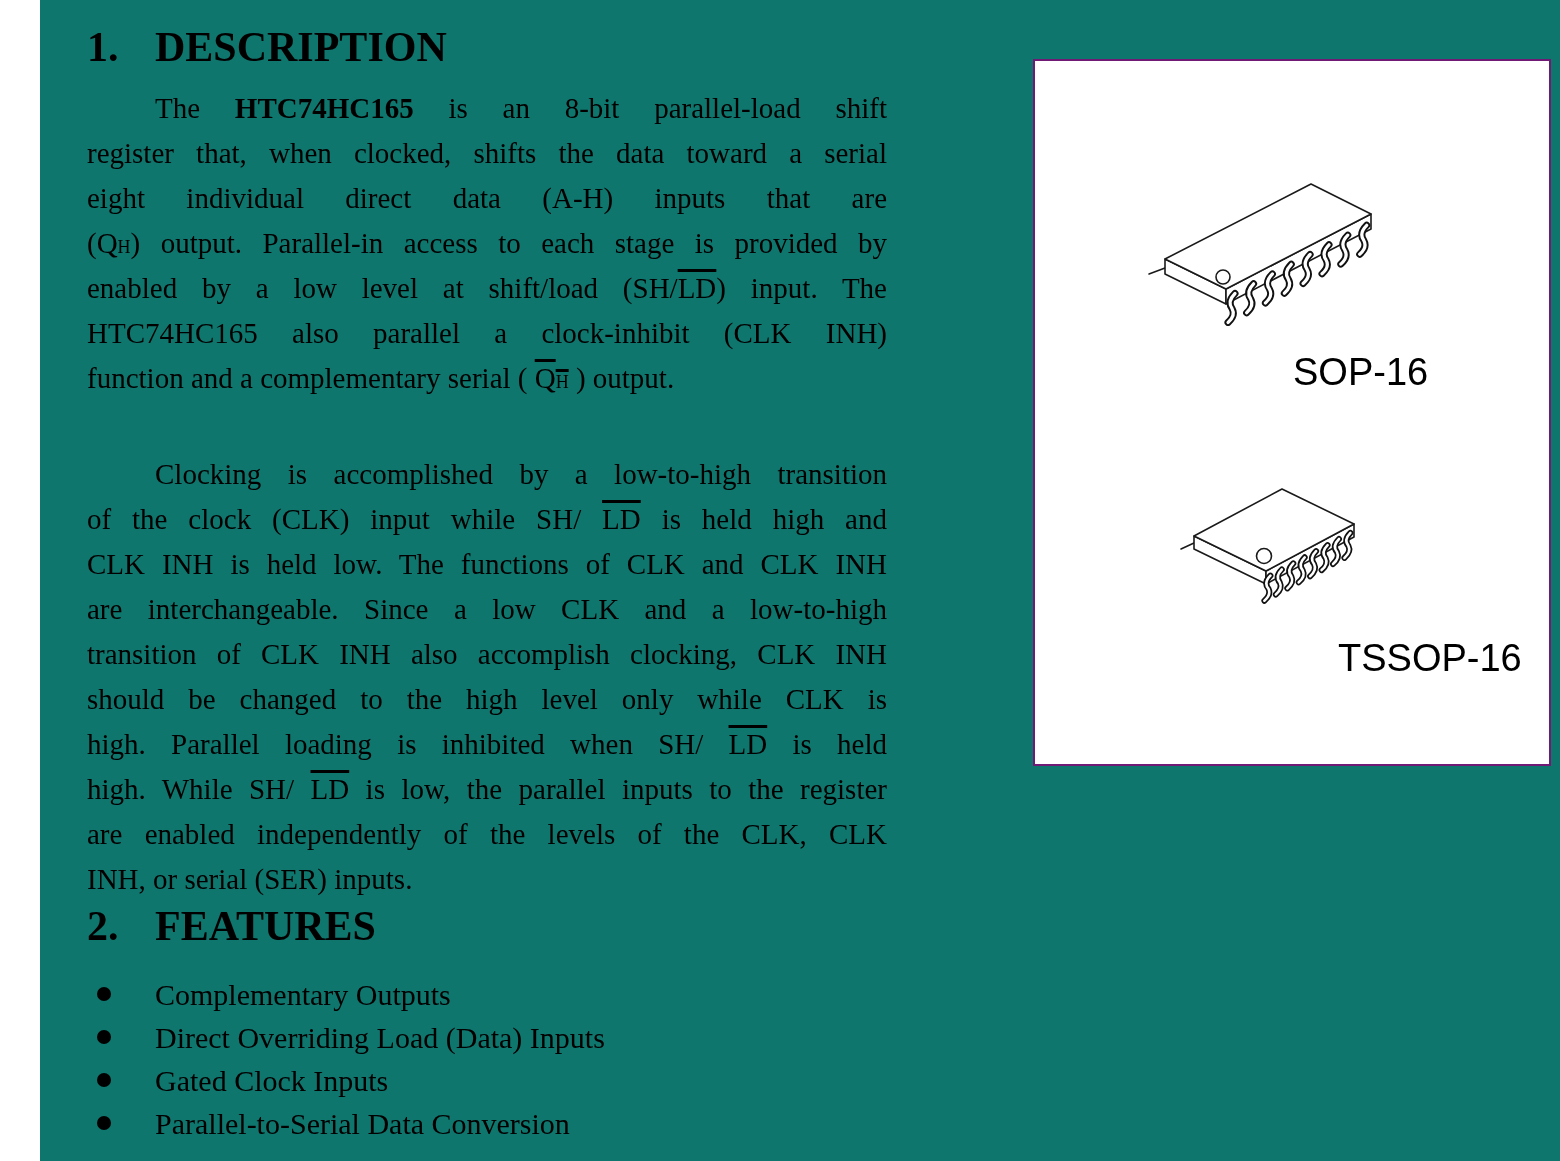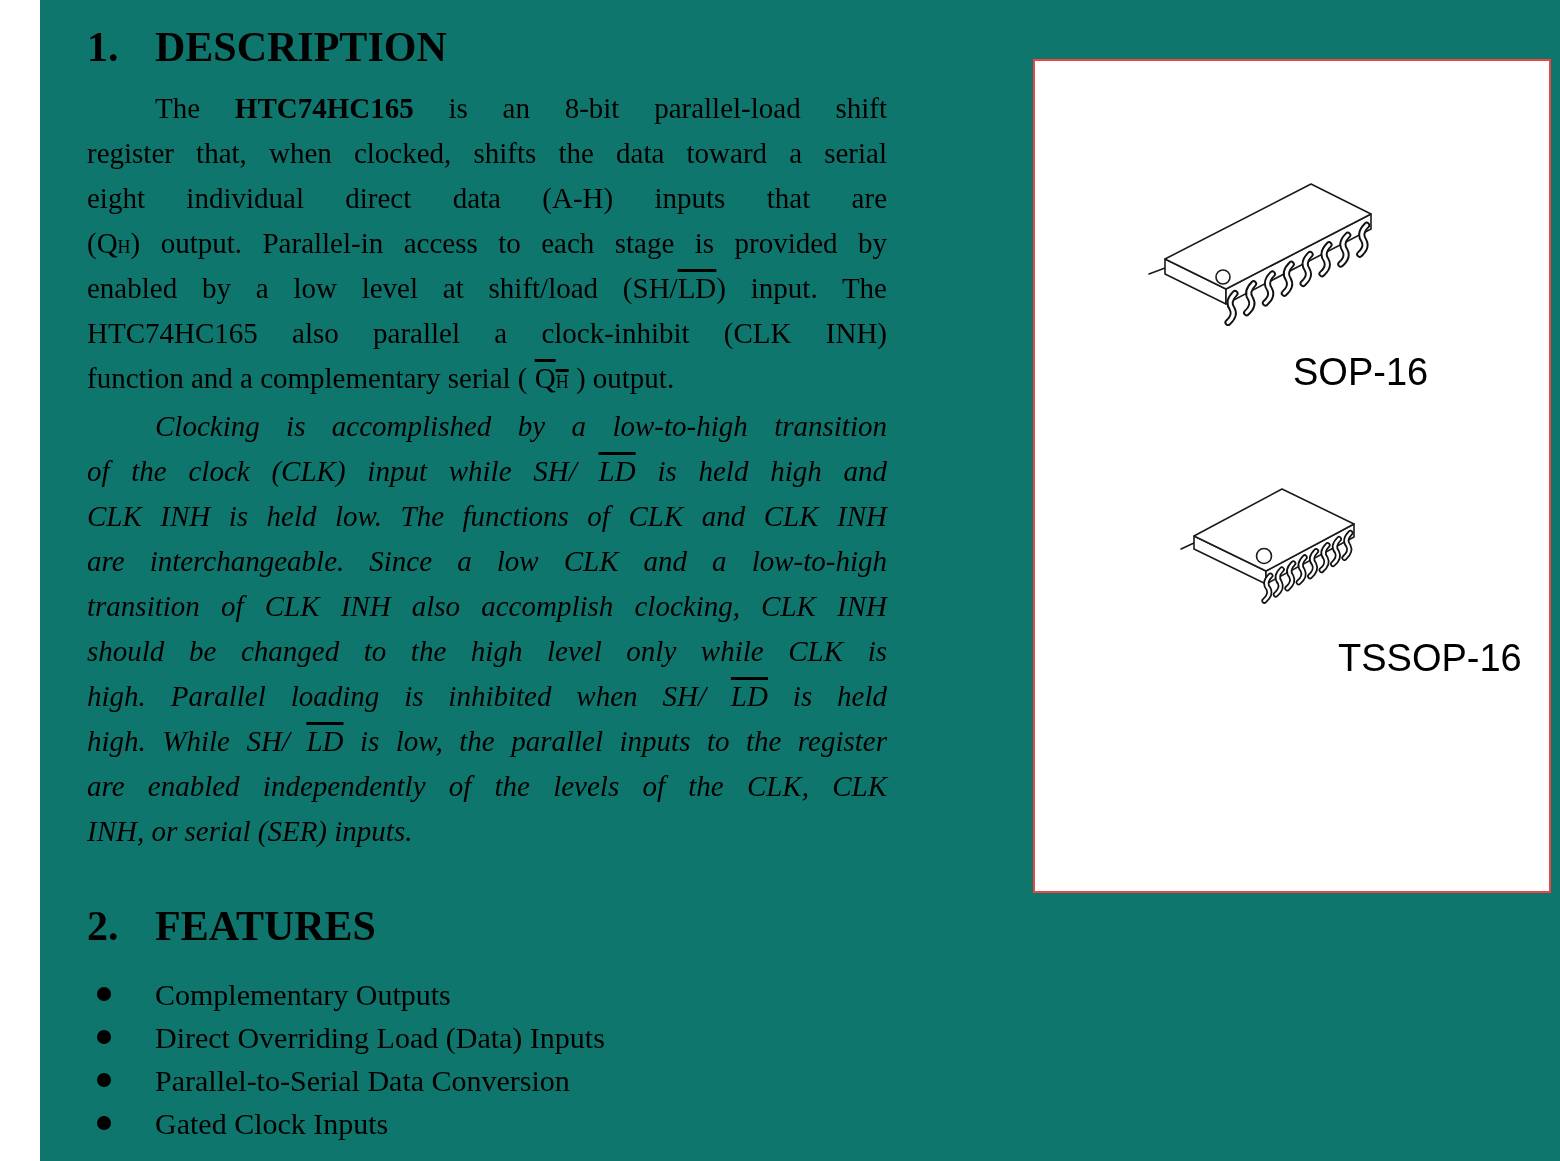--- a/index.html
+++ b/index.html
@@ -30,22 +30,22 @@
   .run-b { font-weight:bold; }
   .run-sub { font-size:0.62em; }
   .run-over { text-decoration:overline; text-decoration-thickness:2.5px; text-decoration-color:#000; }
   .features-list { position:absolute; left:0; width:800px; list-style:none; }
   .feature-item { position:relative; height:43px; line-height:43px; font-size:30px; padding-left:68px; }
   .bullet-dot {
     position:absolute; left:10px; top:14px;
     width:14px; height:14px; border-radius:50%; background:#000;
   }
   .package-panel {
-    position:absolute; left:993px; top:59px; width:518px; height:834px;
-    border:2px solid #ef4444; background:#ffffff;
+    position:absolute; left:993px; top:59px; width:518px; height:707px;
+    border:2px solid #701a75; background:#ffffff;
   }
   .pkg-svg { position:absolute; }
   .pkg-label {
     position:absolute;
     font-family:"Liberation Sans", sans-serif;
     font-size:38px; color:#000; white-space:nowrap;
   }
   .sop-svg    { left:100px; top:115px; }
   .tssop-svg  { left:142px; top:418px; }
   .sop-label  { left:258px; top:290px; }
@@ -69,21 +69,21 @@
     <div class="para" style="top:86px;">
       <div class="line indent"><span>The </span><span class="run-b">HTC74HC165</span><span> is an 8-bit parallel-load shift</span></div>
       <div class="line"><span>register that, when clocked, shifts the data toward a serial</span></div>
       <div class="line"><span>eight individual direct data (A-H) inputs that are</span></div>
       <div class="line"><span>(Q</span><span class="run-sub">H</span><span>) output. Parallel-in access to each stage is provided by</span></div>
       <div class="line"><span>enabled by a low level at shift/load (SH/</span><span class="run-over">LD</span><span>) input. The</span></div>
       <div class="line"><span>HTC74HC165 also parallel a clock-inhibit (CLK INH)</span></div>
       <div class="line last"><span>function and a complementary serial ( </span><span class="run-over">Q</span><span class="run-over run-sub">H</span><span> ) output.</span></div>
     </div>
 
-    <div class="para" style="top:404px;font-style:italic;">
+    <div class="para" style="top:452px;">
       <div class="line indent"><span>Clocking is accomplished by a low-to-high transition</span></div>
       <div class="line"><span>of the clock (CLK) input while SH/ </span><span class="run-over">LD</span><span> is held high and</span></div>
       <div class="line"><span>CLK INH is held low. The functions of CLK and CLK INH</span></div>
       <div class="line"><span>are interchangeable. Since a low CLK and a low-to-high</span></div>
       <div class="line"><span>transition of CLK INH also accomplish clocking, CLK INH</span></div>
       <div class="line"><span>should be changed to the high level only while CLK is</span></div>
       <div class="line"><span>high. Parallel loading is inhibited when SH/ </span><span class="run-over">LD</span><span> is held</span></div>
       <div class="line"><span>high. While SH/ </span><span class="run-over">LD</span><span> is low, the parallel inputs to the register</span></div>
       <div class="line"><span>are enabled independently of the levels of the CLK, CLK</span></div>
       <div class="line last"><span>INH, or serial (SER) inputs.</span></div>
@@ -97,25 +97,25 @@
       <li class="feature-item">
         <span class="bullet-dot"></span>
         <span>Complementary Outputs</span>
       </li>
       <li class="feature-item">
         <span class="bullet-dot"></span>
         <span>Direct Overriding Load (Data) Inputs</span>
       </li>
       <li class="feature-item">
         <span class="bullet-dot"></span>
-        <span>Parallel-to-Serial Data Conversion</span>
+        <span>Gated Clock Inputs</span>
       </li>
       <li class="feature-item">
         <span class="bullet-dot"></span>
-        <span>Gated Clock Inputs</span>
+        <span>Parallel-to-Serial Data Conversion</span>
       </li>
     </ul>
 
   </div>
 
   <div class="package-panel">
 
     <svg class="pkg-svg sop-svg" width="250" height="150" viewBox="0 0 250 150">
       <g>
         <path class="ic-line" d="M30,92 L14,98"></path>

